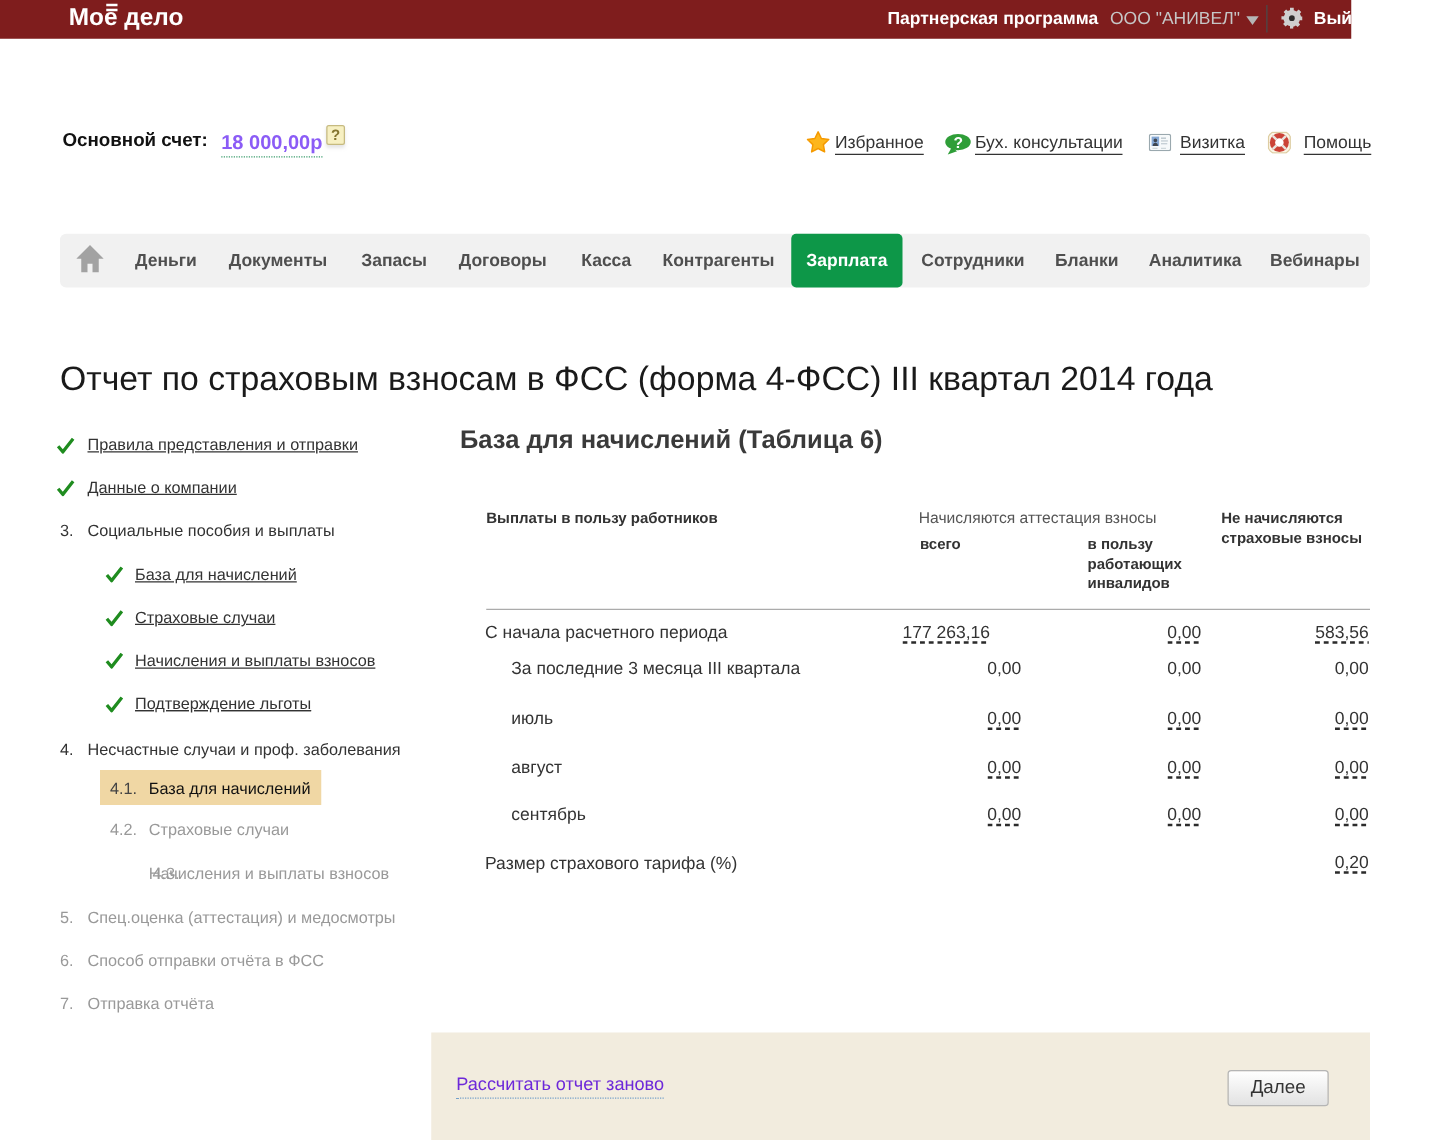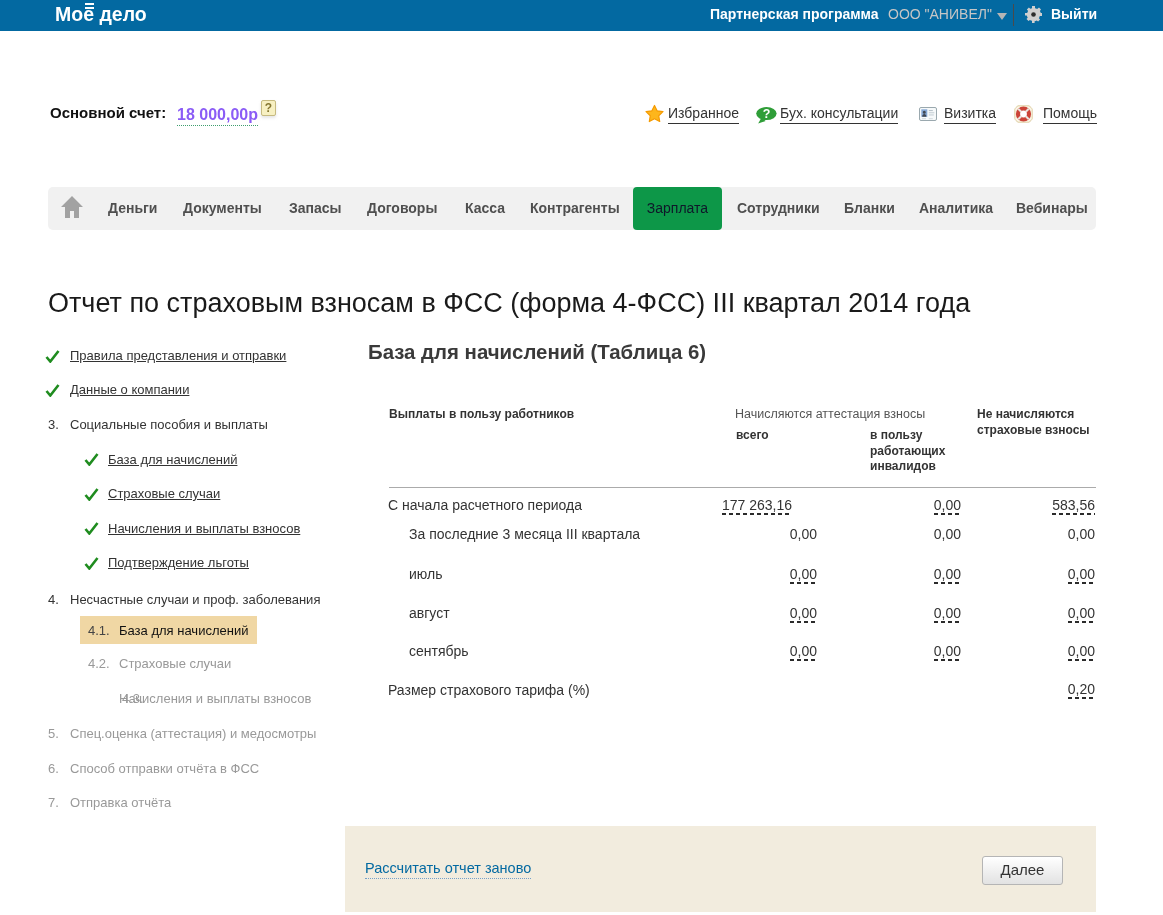--- a/index.html
+++ b/index.html
@@ -1,55 +1,55 @@
 <!DOCTYPE html>
 <html lang="ru"><head>
 <meta charset="utf-8">
 <title>Отчет по страховым взносам в ФСС</title>
 <style>
 * { margin:0; padding:0; box-sizing:border-box; }
 html,body { width:1163px; height:915px; background:#fff; font-family:"Liberation Sans", sans-serif; position:relative; overflow:hidden; }
 .abs { position:absolute; }
 
-.topbar { position:absolute; left:0; top:0; width:1163px; height:31px; background:#0369a1; }
+.topbar { position:absolute; left:0; top:0; width:1081px; height:31px; background:#7f1d1d; }
 .logo { position:absolute; left:55px; top:3px; color:#fff; font-size:19.5px; font-weight:bold; }
 .bar1 { position:absolute; left:85px; top:3px; width:9px; height:2px; background:#fff; }
 .bar2 { position:absolute; left:85px; top:7px; width:9px; height:2px; background:#fff; }
 .tb-bold { color:#fff; font-weight:bold; font-size:14px; }
 .tb-gray { color:#c6c6c6; font-size:14px; }
 .tb-arrow { position:absolute; width:0; height:0; border-left:5px solid transparent; border-right:5px solid transparent; border-top:7px solid #b5b5b5; }
 .tb-sep { position:absolute; width:1px; height:22px; top:4px; background:#4a4a4a; }
 
 .acct-label { position:absolute; left:50px; top:104px; font-size:15px; font-weight:bold; color:#111; }
 .money { position:absolute; left:177px; top:106px; font-size:16px; font-weight:bold; color:#8b5cf6; border-bottom:1px dotted #3f9e6f; padding-bottom:1px; }
 .qbox { position:absolute; left:261px; top:100px; width:15px; height:16px; background:#f7f0c2; border:1px solid #c6ba80; border-radius:2px; color:#857630; font-size:12px; font-weight:bold; text-align:center; line-height:14px; box-shadow:0 2px 3px rgba(180,180,180,0.35); }
 .hlink { position:absolute; top:104.5px; font-size:14px; color:#333; border-bottom:1px solid #333; padding-bottom:2px; white-space:nowrap; }
 
 .nav { position:absolute; left:48px; top:187px; width:1048px; height:43px; background:#f1f1f1; border-radius:5px; }
 .nav-item { position:absolute; top:0; height:43px; line-height:43px; font-size:14px; font-weight:bold; color:#4f4f4f; white-space:nowrap; }
-.nav-green { position:absolute; left:585px; top:0; width:89px; height:43px; line-height:43px; background:#0d9748; border-radius:4px; color:#0f172a; font-weight:normal; font-size:14px; text-align:center; }
+.nav-green { position:absolute; left:585px; top:0; width:89px; height:43px; line-height:43px; background:#0d9748; border-radius:4px; color:#ffffff; font-weight:bold; font-size:14px; text-align:center; }
 
 .pagetitle { position:absolute; left:48px; top:288px; font-size:27px; color:#1a1a1a; font-weight:normal; white-space:nowrap; }
 
 .sb-row { position:absolute; font-size:13px; color:#333; white-space:nowrap; }
 .sb-link { color:#333; text-decoration:underline; }
 .sb-gray { color:#999; }
 .check { position:absolute; width:15px; height:13px; }
 .hl-box { position:absolute; left:80px; top:616px; width:177px; height:28px; background:#f0d7a4; }
 
 .h2 { position:absolute; left:368px; top:341px; font-size:20.4px; font-weight:bold; color:#3a3a3a; white-space:nowrap; }
 .th { font-size:12px; font-weight:bold; color:#333; position:absolute; white-space:nowrap; }
 .th-reg { font-size:12.5px; color:#555; position:absolute; white-space:nowrap; }
 .rule { position:absolute; left:389px; top:487px; width:707px; height:1px; background:#ababab; }
 .cell { position:absolute; font-size:14px; color:#333; white-space:nowrap; }
 .num { position:absolute; font-size:14px; color:#333; text-align:right; }
 .dashed { background-image:linear-gradient(90deg,#2b2b2b 4px, transparent 4px); background-size:7px 2px; background-repeat:repeat-x; background-position:0 100%; padding-bottom:2px; }
 
 .footer { position:absolute; left:345px; top:826px; width:751px; height:86px; background:#f2ecde; }
-.recalc { position:absolute; left:365px; top:860px; font-size:14.5px; color:#0369a1; border-bottom:1px dotted #74a0c9; padding-bottom:2px; }
+.recalc { position:absolute; left:365px; top:860px; font-size:14.5px; color:#6d28d9; border-bottom:1px dotted #74a0c9; padding-bottom:2px; }
 .btn { position:absolute; left:982px; top:856px; width:81px; height:29px; background:linear-gradient(#ffffff,#e2e2e2); border:1px solid #b5b5b5; border-radius:3px; font-size:15px; color:#333; text-align:center; line-height:26px; }
 </style>
 </head>
 <body>
 
 <div class="topbar">
   <div class="logo">Мое дело</div>
   <div class="bar1"></div>
     <div class="bar2"></div>
   <span class="tb-bold abs" style="left:710px; top:6px;">Партнерская программа</span>

